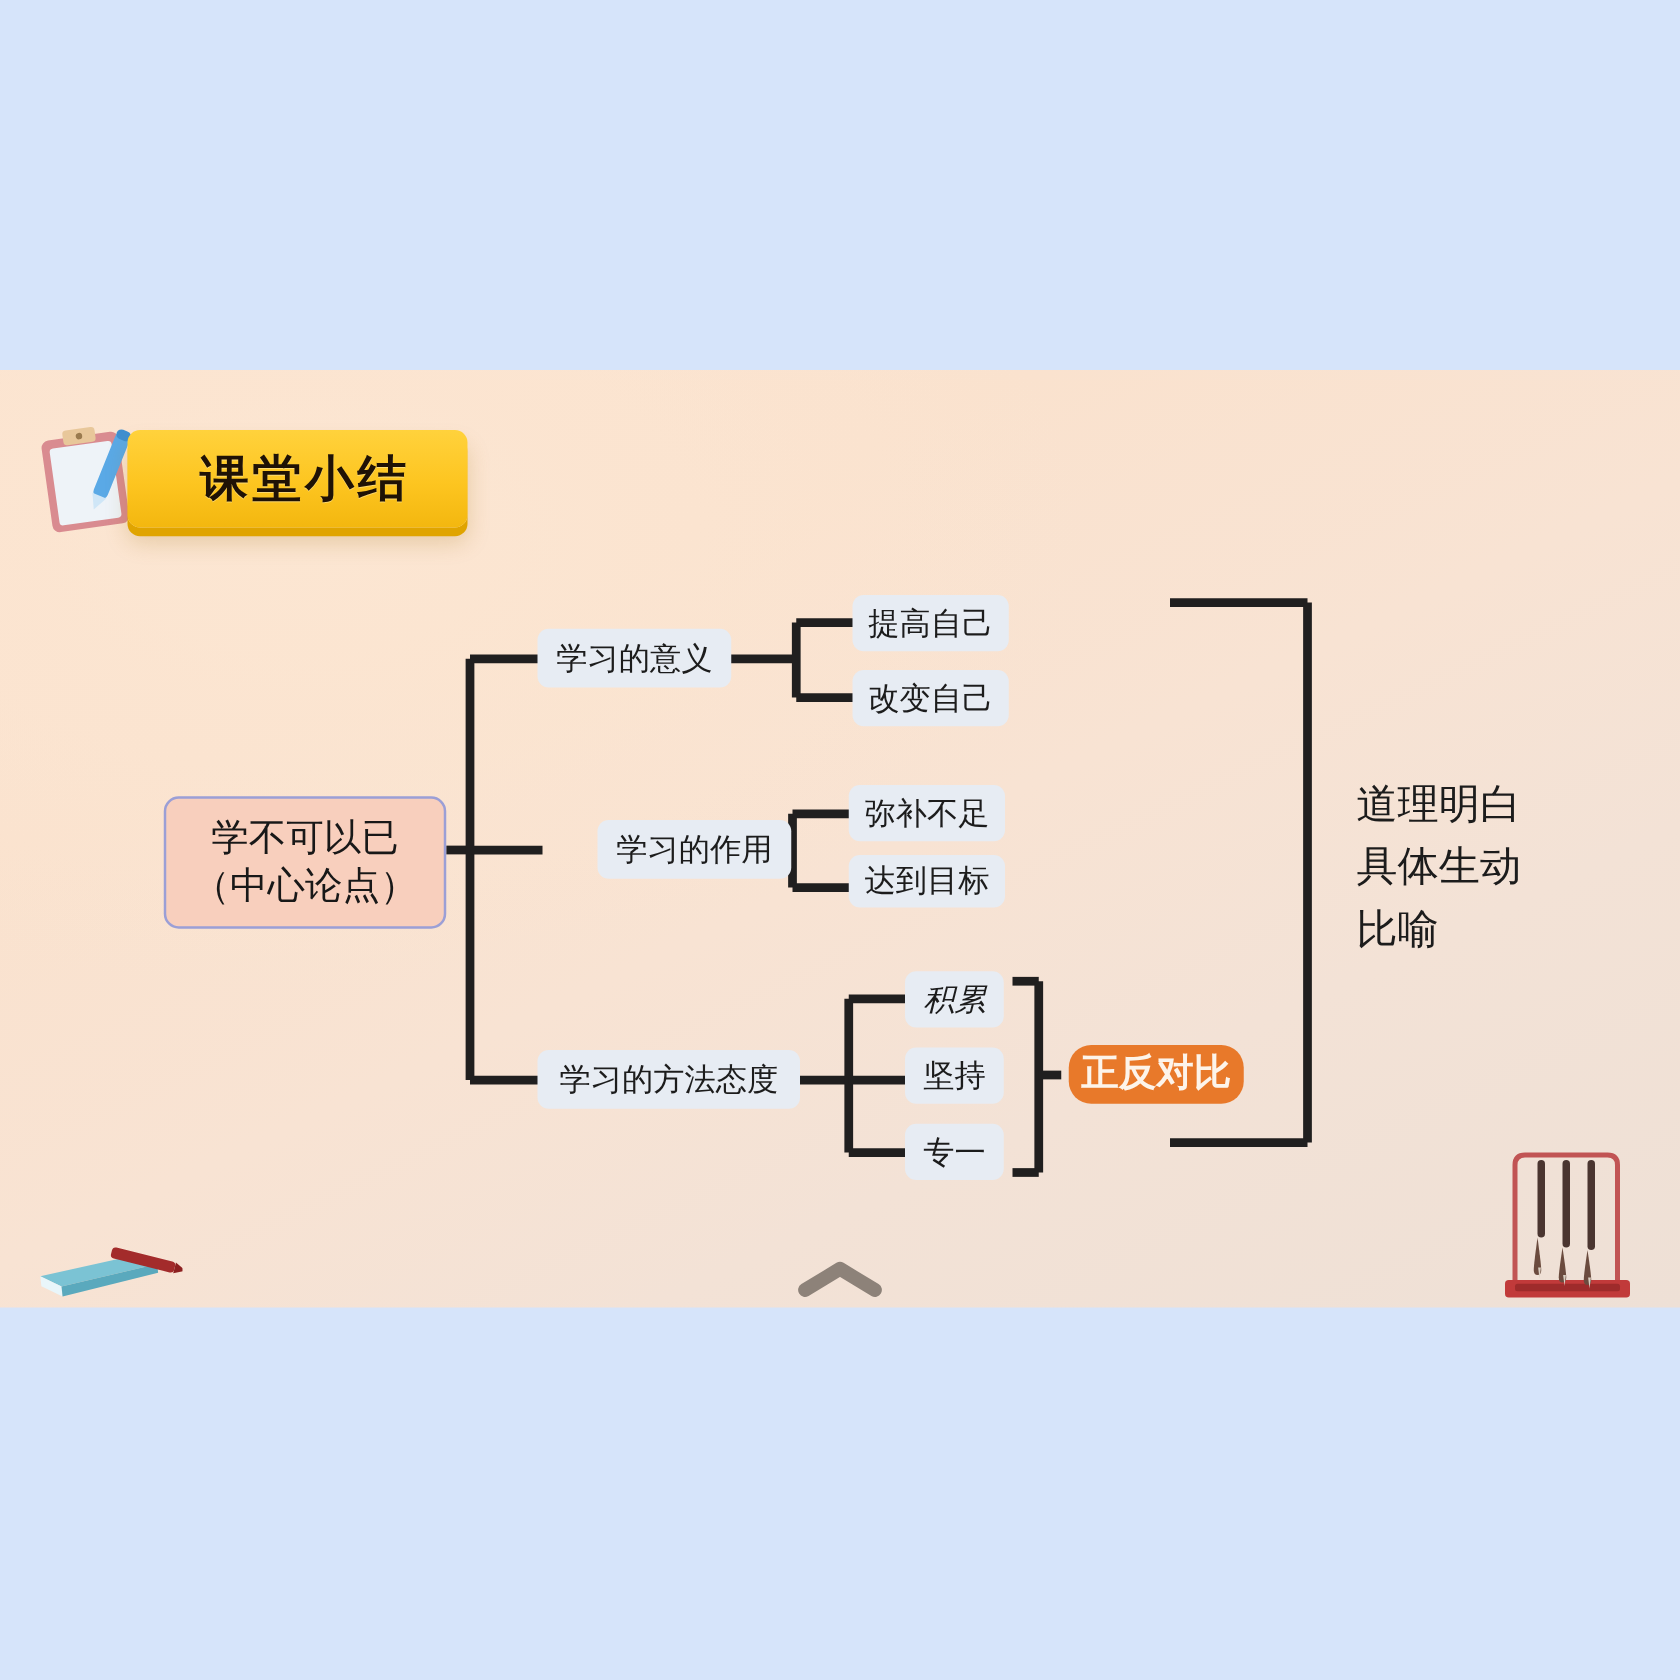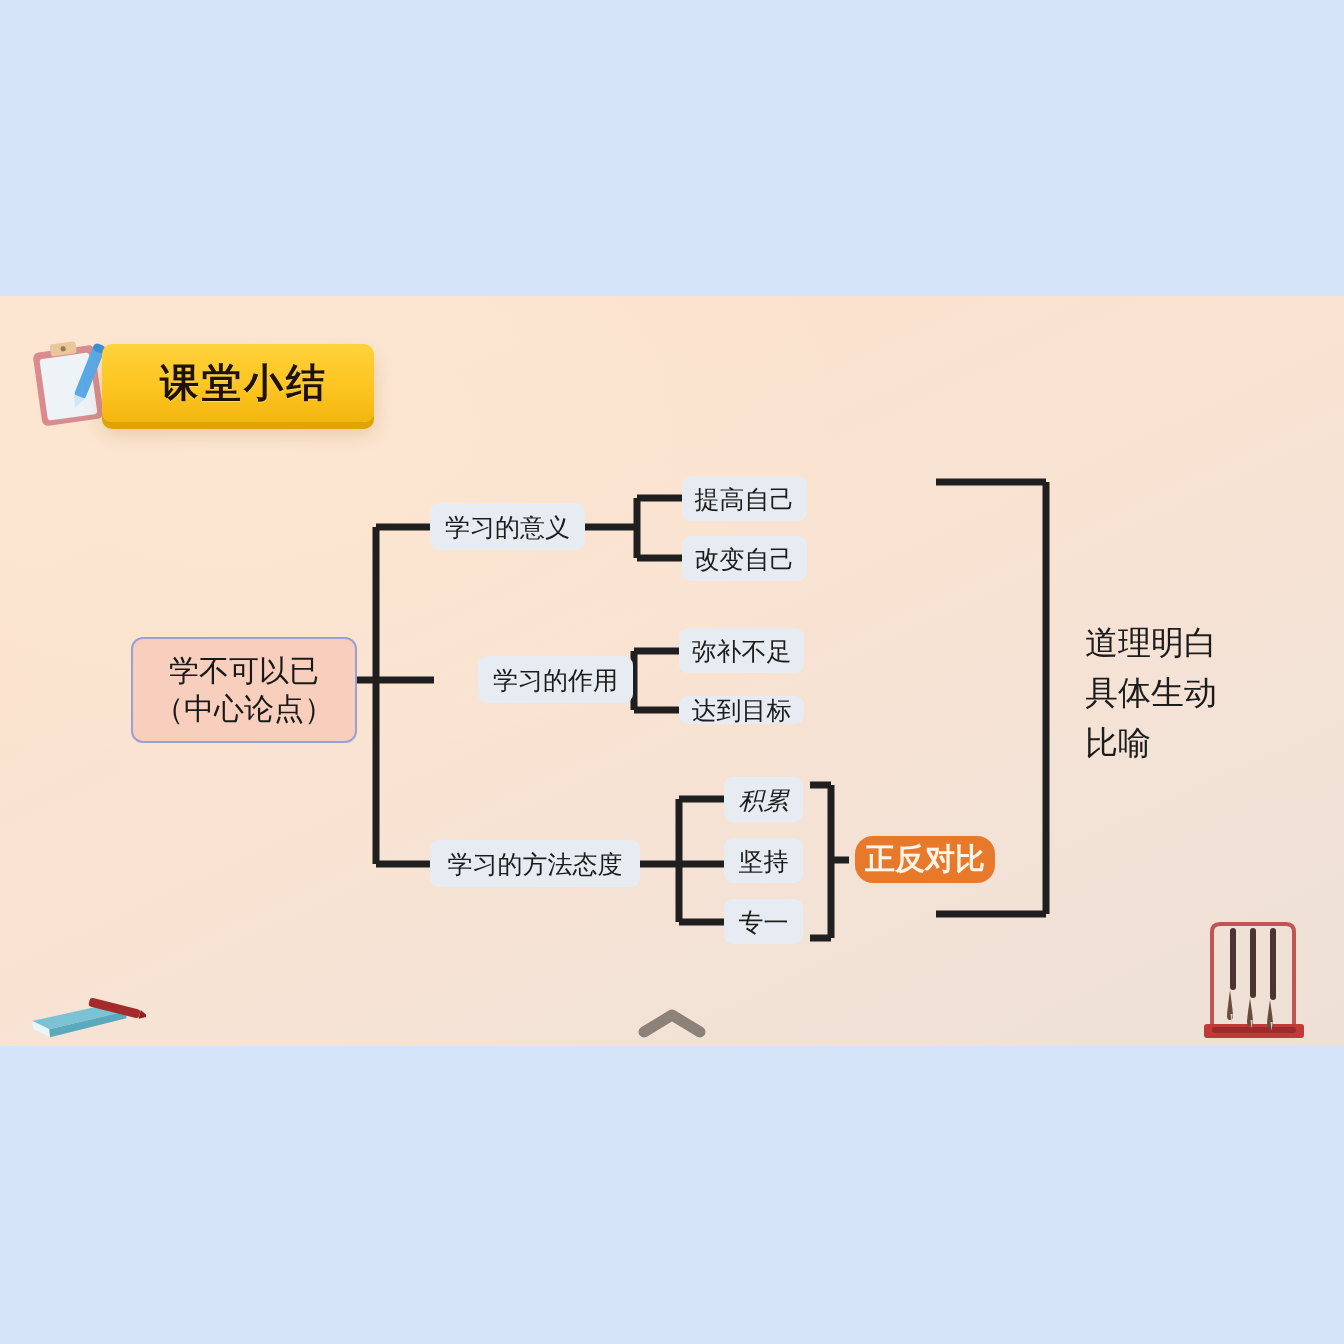--- a/index.html
+++ b/index.html
@@ -197,21 +197,21 @@
     <div class="node leaf" style="left:682px; top:180px; width:125px; height:45px;">
       <span>提高自己</span>
     </div>
     <div class="node leaf" style="left:682px; top:240px; width:125px; height:45px;">
       <span>改变自己</span>
     </div>
 
     <div class="node leaf" style="left:679px; top:332px; width:125px; height:45px;">
       <span>弥补不足</span>
     </div>
-    <div class="node leaf" style="left:679px; top:400px; width:125px; height:28px;">
+    <div class="node leaf" style="left:679px; top:388px; width:125px; height:42px;">
       <span>达到目标</span>
     </div>
 
     <div class="node leaf" style="left:724px; top:481px; width:79px; height:45px;font-style:italic;">
       <span>积累</span>
     </div>
     <div class="node leaf" style="left:724px; top:542px; width:79px; height:45px;">
       <span>坚持</span>
     </div>
     <div class="node leaf" style="left:724px; top:603px; width:79px; height:45px;">

